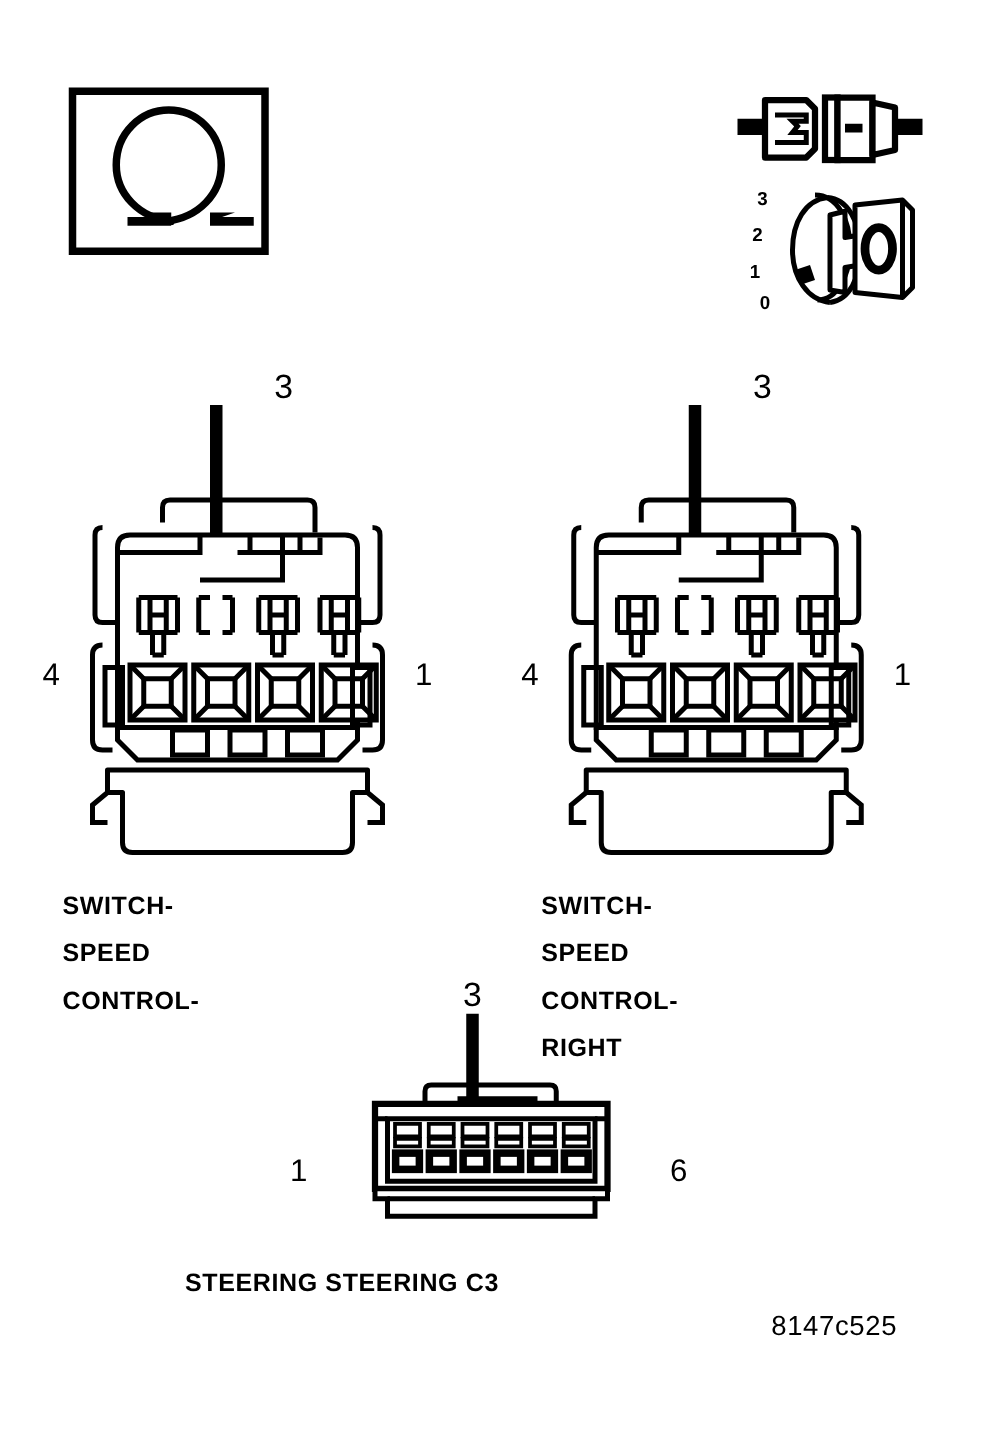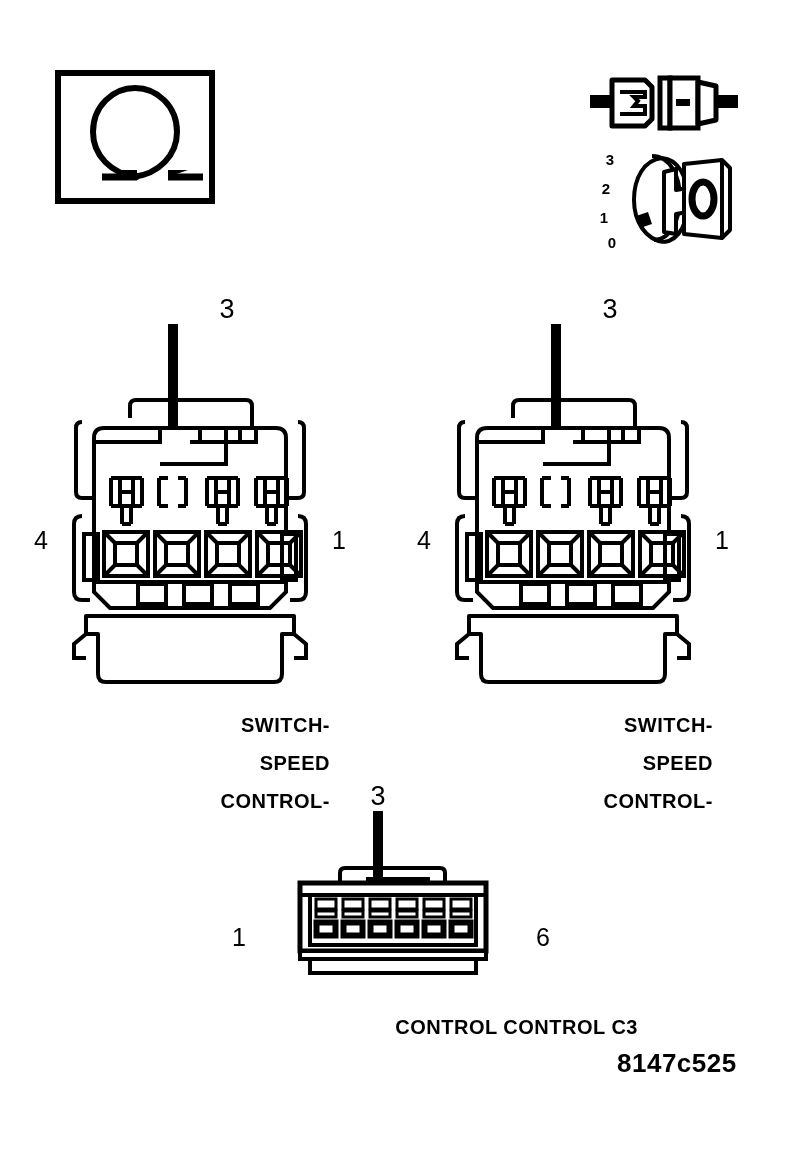--- a/index.html
+++ b/index.html
@@ -17,24 +17,24 @@
     font-size:27px;font-weight:400;line-height:1;
     font-family:"Liberation Sans", sans-serif;
     text-align:center;
   }
   .pin-num{
     font-size:25px;font-weight:400;line-height:1;
     text-align:center;
   }
   .conn-label{
     font-size:20px;font-weight:bold;line-height:38px;
-    text-align:right;letter-spacing:0.5px;
+    text-align:left;letter-spacing:0.5px;
   }
   .fig-id{
-    font-size:26px;font-weight:700;line-height:1;letter-spacing:0.5px;
+    font-size:22px;font-weight:400;line-height:1;letter-spacing:0.5px;
   }
   .key-pos{
     font-size:15px;font-weight:bold;line-height:1;text-align:center;
   }
   svg{display:block;overflow:visible;}
 </style>
 </head>
 <body>
 
 <div class="stage">
@@ -229,20 +229,21 @@
       <path d="M 234 238 L 246 248 L 246 262 L 234 262" fill="none" stroke="#000" stroke-width="4"></path>
     </svg>
 
     <div class="abs pin-num" style="left:-32px;top:232px;width:26px;">4</div>
     <div class="abs pin-num" style="left:266px;top:232px;width:26px;">1</div>
 
     <div class="abs" style="left:-10px;top:410px;width:280px;">
       <div class="conn-label">SWITCH-</div>
       <div class="conn-label">SPEED</div>
       <div class="conn-label">CONTROL-</div>
+      <div class="conn-label">RIGHT</div>
     </div>
   </div>
 
   <div class="abs" style="left:288px;top:783px;">
 
     <div class="abs callout-num" style="left:75px;top:0px;width:30px;">3</div>
 
     <svg class="abs" style="left:0px;top:28px;" width="210" height="180" viewBox="0 0 210 180">
       <rect x="85" y="0" width="10" height="128" fill="#000"></rect>
       <path d="M 74 120 L 106 120 L 90 152 Z" fill="#000"></path>
@@ -292,19 +293,19 @@
       </g>
 
       <path d="M 12 86 L 198 86 L 198 94 L 188 94 L 188 108 L 22 108 L 22 94 L 12 94 Z" fill="#fff" stroke="#000" stroke-width="4"></path>
       <path d="M 22 94 L 188 94" fill="none" stroke="#000" stroke-width="4"></path>
     </svg>
 
     <div class="abs pin-num" style="left:-62px;top:142px;width:26px;">1</div>
     <div class="abs pin-num" style="left:242px;top:142px;width:26px;">6</div>
 
     <div class="abs" style="left:-140px;top:225px;width:490px;">
-      <div class="conn-label">CONTROL CONTROL C3</div>
+      <div class="conn-label">STEERING STEERING C3</div>
     </div>
   </div>
 
   <div class="abs fig-id" style="left:617px;top:1050px;">8147c525</div>
 
 </div>
 
 </body></html>

